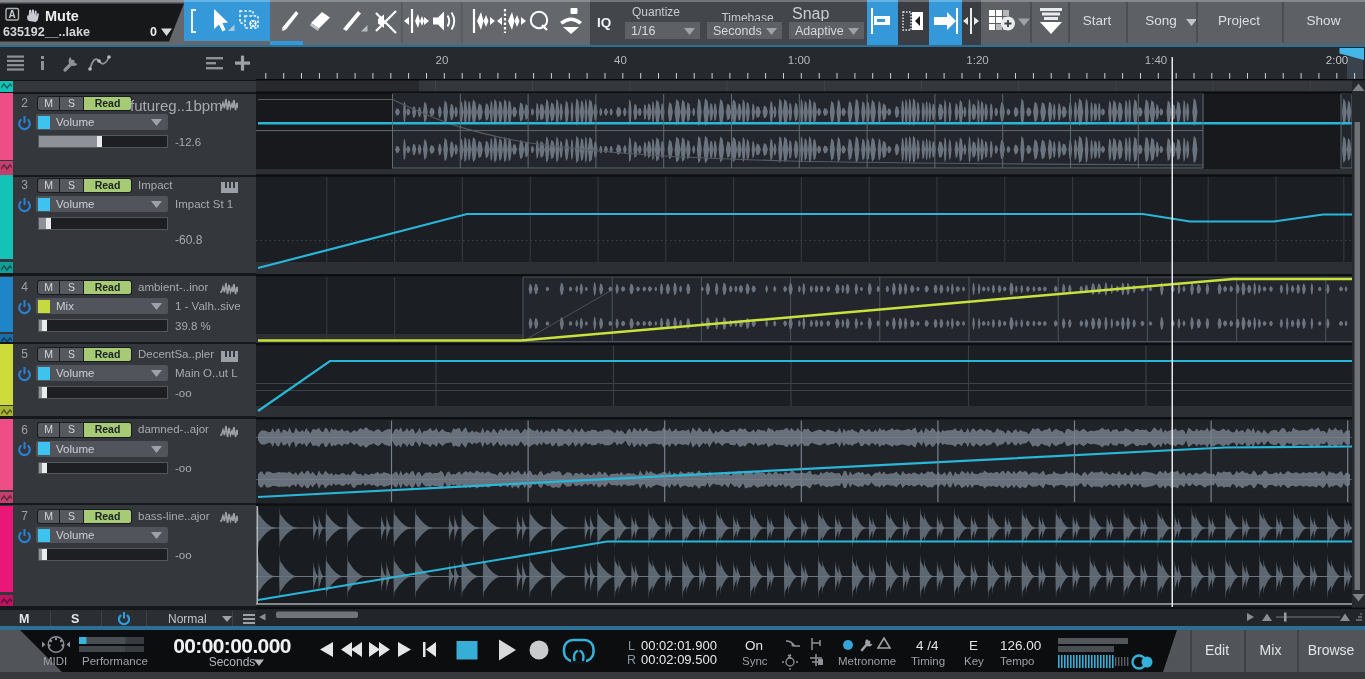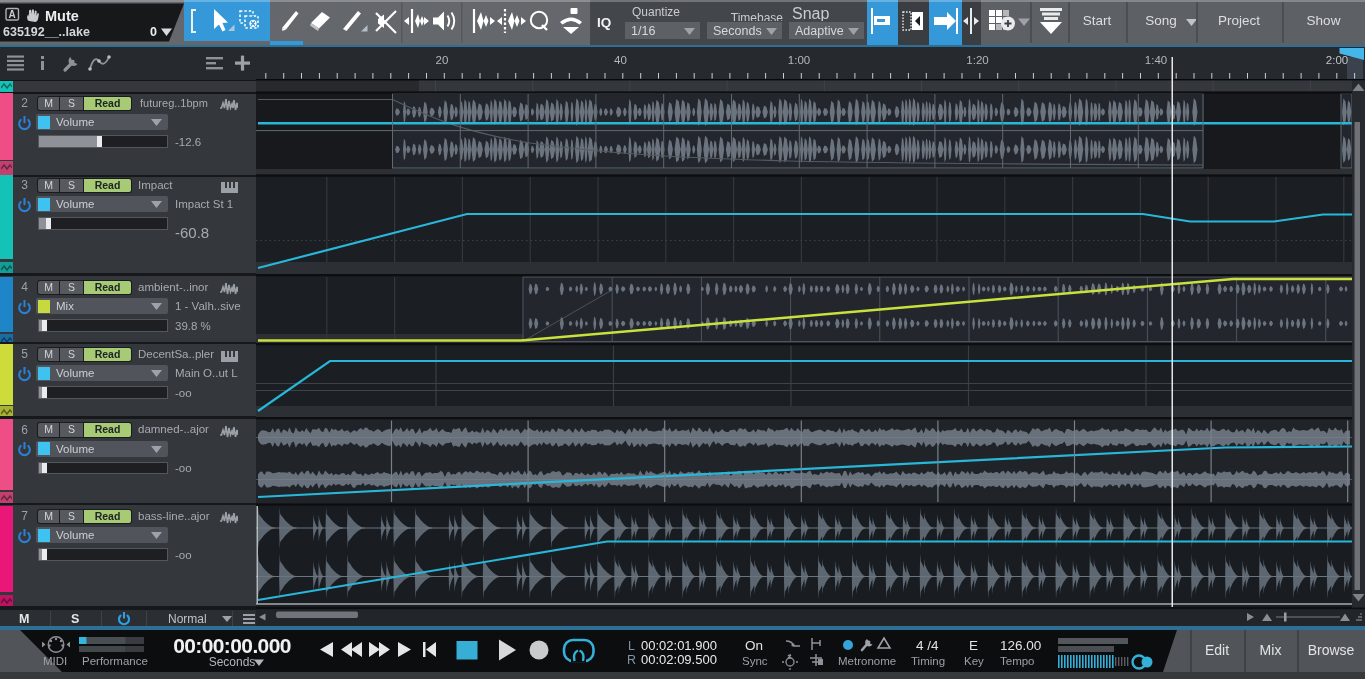--- a/index.html
+++ b/index.html
@@ -63,21 +63,21 @@
         <path d="M563 27 L579 27 L571 34 Z" fill="#ffffff"></path>
         <text x="597" y="27" fill="#f2f4f6" font-size="13.5" font-weight="bold" font-family="Liberation Sans, sans-serif">IQ</text>
       </svg>
 <div style="position:absolute;left:624px;top:5px;color:#c9ccd1;font-size:12px;width:77px;text-align:left;padding-left:8px;box-sizing:border-box">Quantize</div>
       <div style="position:absolute;left:624px;top:21px;width:77px;height:19px;background:#5d6064;border:1px solid #43464a;box-sizing:border-box">
         <span style="position:absolute;left:6px;top:1.5px;color:#d5d8dc;font-size:12.5px">1/16</span>
         <svg width="11" height="7" viewBox="0 0 11 7" style="position:absolute;right:5px;top:6px">
           <path d="M0 0 L11 0 L5.5 7 Z" fill="#9ea2a8"></path>
         </svg>
       </div>
-<div style="position:absolute;left:706px;top:11px;color:#c9ccd1;font-size:12px;width:77px;text-align:right;padding-left:6px;box-sizing:border-box">Timebase</div>
+<div style="position:absolute;left:706px;top:11px;color:#c9ccd1;font-size:12px;width:77px;text-align:center;padding-left:6px;box-sizing:border-box">Timebase</div>
       <div style="position:absolute;left:706px;top:21px;width:77px;height:19px;background:#5d6064;border:1px solid #43464a;box-sizing:border-box">
         <span style="position:absolute;left:6px;top:1.5px;color:#d5d8dc;font-size:12.5px">Seconds</span>
         <svg width="11" height="7" viewBox="0 0 11 7" style="position:absolute;right:5px;top:6px">
           <path d="M0 0 L11 0 L5.5 7 Z" fill="#9ea2a8"></path>
         </svg>
       </div>
 <div style="position:absolute;left:788px;top:5px;color:#c9ccd1;font-size:16px;width:77px;text-align:left;padding-left:4px;box-sizing:border-box">Snap</div>
       <div style="position:absolute;left:788px;top:21px;width:77px;height:19px;background:#5d6064;border:1px solid #43464a;box-sizing:border-box">
         <span style="position:absolute;left:6px;top:1.5px;color:#d5d8dc;font-size:12.5px">Adaptive</span>
         <svg width="11" height="7" viewBox="0 0 11 7" style="position:absolute;right:5px;top:6px">
@@ -172,21 +172,21 @@
 <div style="position:absolute;left:0;top:113.5px;width:13px;height:14px;background:#ef4d85;filter:brightness(0.82)"></div>
 <svg width="11" height="8" viewBox="0 0 11 8" style="position:absolute;left:1px;top:115.5px">
         <path d="M0 6 L3 2 L6 6 L9 2 L11 4.5" fill="none" stroke="rgba(20,20,25,0.55)" stroke-width="1.4"></path>
       </svg>
 <div style="position:absolute;left:0;top:127.5px;width:256px;height:2.5px;background:#17181b"></div>
 <div style="position:absolute;left:14px;top:49px;width:21px;height:14px;text-align:center;color:#9aa1a8;font-size:12px;line-height:14px">2</div>
 <div style="position:absolute;left:37px;top:48.5px;width:95px;height:15.5px;background:#191b1e;border-radius:3px"></div>
 <div style="position:absolute;left:38px;top:49.5px;width:21px;height:13.5px;background:#56595e;border-radius:2px 0 0 2px;color:#d2d5d9;font-size:10.5px;text-align:center;line-height:13.5px">M</div>
 <div style="position:absolute;left:60px;top:49.5px;width:23px;height:13.5px;background:#56595e;color:#d2d5d9;font-size:10.5px;text-align:center;line-height:13.5px">S</div>
 <div style="position:absolute;left:84px;top:49.5px;width:47px;height:13.5px;background:#a6cb74;border-radius:0 2px 2px 0;color:#202327;font-size:10.5px;text-align:center;line-height:13.5px;font-weight:bold">Read</div>
-<div style="position:absolute;left:140px;top:49.5px;width:84px;color:#a7abb1;font-size:11px;white-space:nowrap">futureg..1bpm</div>
+<div style="position:absolute;left:130px;top:49.5px;width:84px;color:#a7abb1;font-size:15px;white-space:nowrap">futureg..1bpm</div>
 <svg width="18" height="14" viewBox="0 0 18 14" style="position:absolute;left:220px;top:50.0px">
         <path d="M0 11 L1.5 11 L3 6 L4.5 11 L6 2 L7.5 13 L9 4 L10.5 11 L12 7 L13 11 L14 3 L15.5 13 L17 6 L18 11" fill="none" stroke="#9ba0a6" stroke-width="1.6"></path>
       </svg>
 <svg width="15" height="15" viewBox="0 0 17 17" style="position:absolute;left:17px;top:68.5px">
         <path d="M4.2 4.4 A6.1 6.1 0 1 0 12.8 4.4" fill="none" stroke="#2c7fd2" stroke-width="2.4" stroke-linecap="round"></path>
         <line x1="8.5" y1="0.8" x2="8.5" y2="7" stroke="#2c7fd2" stroke-width="2.4" stroke-linecap="round"></line>
       </svg>
 <div style="position:absolute;left:36px;top:67px;width:132px;height:16px;background:#51545a;border-radius:2px"></div>
 <div style="position:absolute;left:37.5px;top:68.5px;width:12px;height:13px;background:#3ec2f0"></div>
 <div style="position:absolute;left:56px;top:69px;color:#ccd0d4;font-size:11.5px">Volume</div>
@@ -219,21 +219,21 @@
 <div style="position:absolute;left:36px;top:149px;width:132px;height:16px;background:#51545a;border-radius:2px"></div>
 <div style="position:absolute;left:37.5px;top:150.5px;width:12px;height:13px;background:#3ec2f0"></div>
 <div style="position:absolute;left:56px;top:151px;color:#ccd0d4;font-size:11.5px">Volume</div>
 <svg width="11" height="7" viewBox="0 0 11 7" style="position:absolute;left:151px;top:154px">
         <path d="M0 0 L11 0 L5.5 7 Z" fill="#9ea2a8"></path>
       </svg>
 <div style="position:absolute;left:175px;top:151px;color:#a7abb1;font-size:11.5px;white-space:nowrap">Impact St 1</div>
 <div style="position:absolute;left:37.5px;top:170px;width:130px;height:12.5px;background:#1d1f22;border:1px solid #53565b;box-sizing:border-box"></div>
 <div style="position:absolute;left:38.5px;top:171px;width:7px;height:10.5px;background:#8e9298"></div>
 <div style="position:absolute;left:45.5px;top:171px;width:5px;height:10.5px;background:#e9ebec"></div>
-<div style="position:absolute;left:175px;top:177px;color:#a7abb1;font-size:15px">-60.8</div>
+<div style="position:absolute;left:175px;top:186px;color:#a7abb1;font-size:12px">-60.8</div>
 <div style="position:absolute;left:0;top:229.5px;width:13px;height:55.5px;background:#1d85c8"></div>
 <div style="position:absolute;left:0;top:286.5px;width:13px;height:8px;background:#1d85c8;filter:brightness(0.82)"></div>
 <svg width="11" height="8" viewBox="0 0 11 8" style="position:absolute;left:1px;top:288.5px">
         <path d="M0 6 L3 2 L6 6 L9 2 L11 4.5" fill="none" stroke="rgba(20,20,25,0.55)" stroke-width="1.4"></path>
       </svg>
 <div style="position:absolute;left:0;top:294.5px;width:256px;height:2.5px;background:#17181b"></div>
 <div style="position:absolute;left:14px;top:233px;width:21px;height:14px;text-align:center;color:#9aa1a8;font-size:12px;line-height:14px">4</div>
 <div style="position:absolute;left:37px;top:232.5px;width:95px;height:15.5px;background:#191b1e;border-radius:3px"></div>
 <div style="position:absolute;left:38px;top:233.5px;width:21px;height:13.5px;background:#56595e;border-radius:2px 0 0 2px;color:#d2d5d9;font-size:10.5px;text-align:center;line-height:13.5px">M</div>
 <div style="position:absolute;left:60px;top:233.5px;width:23px;height:13.5px;background:#56595e;color:#d2d5d9;font-size:10.5px;text-align:center;line-height:13.5px">S</div>

